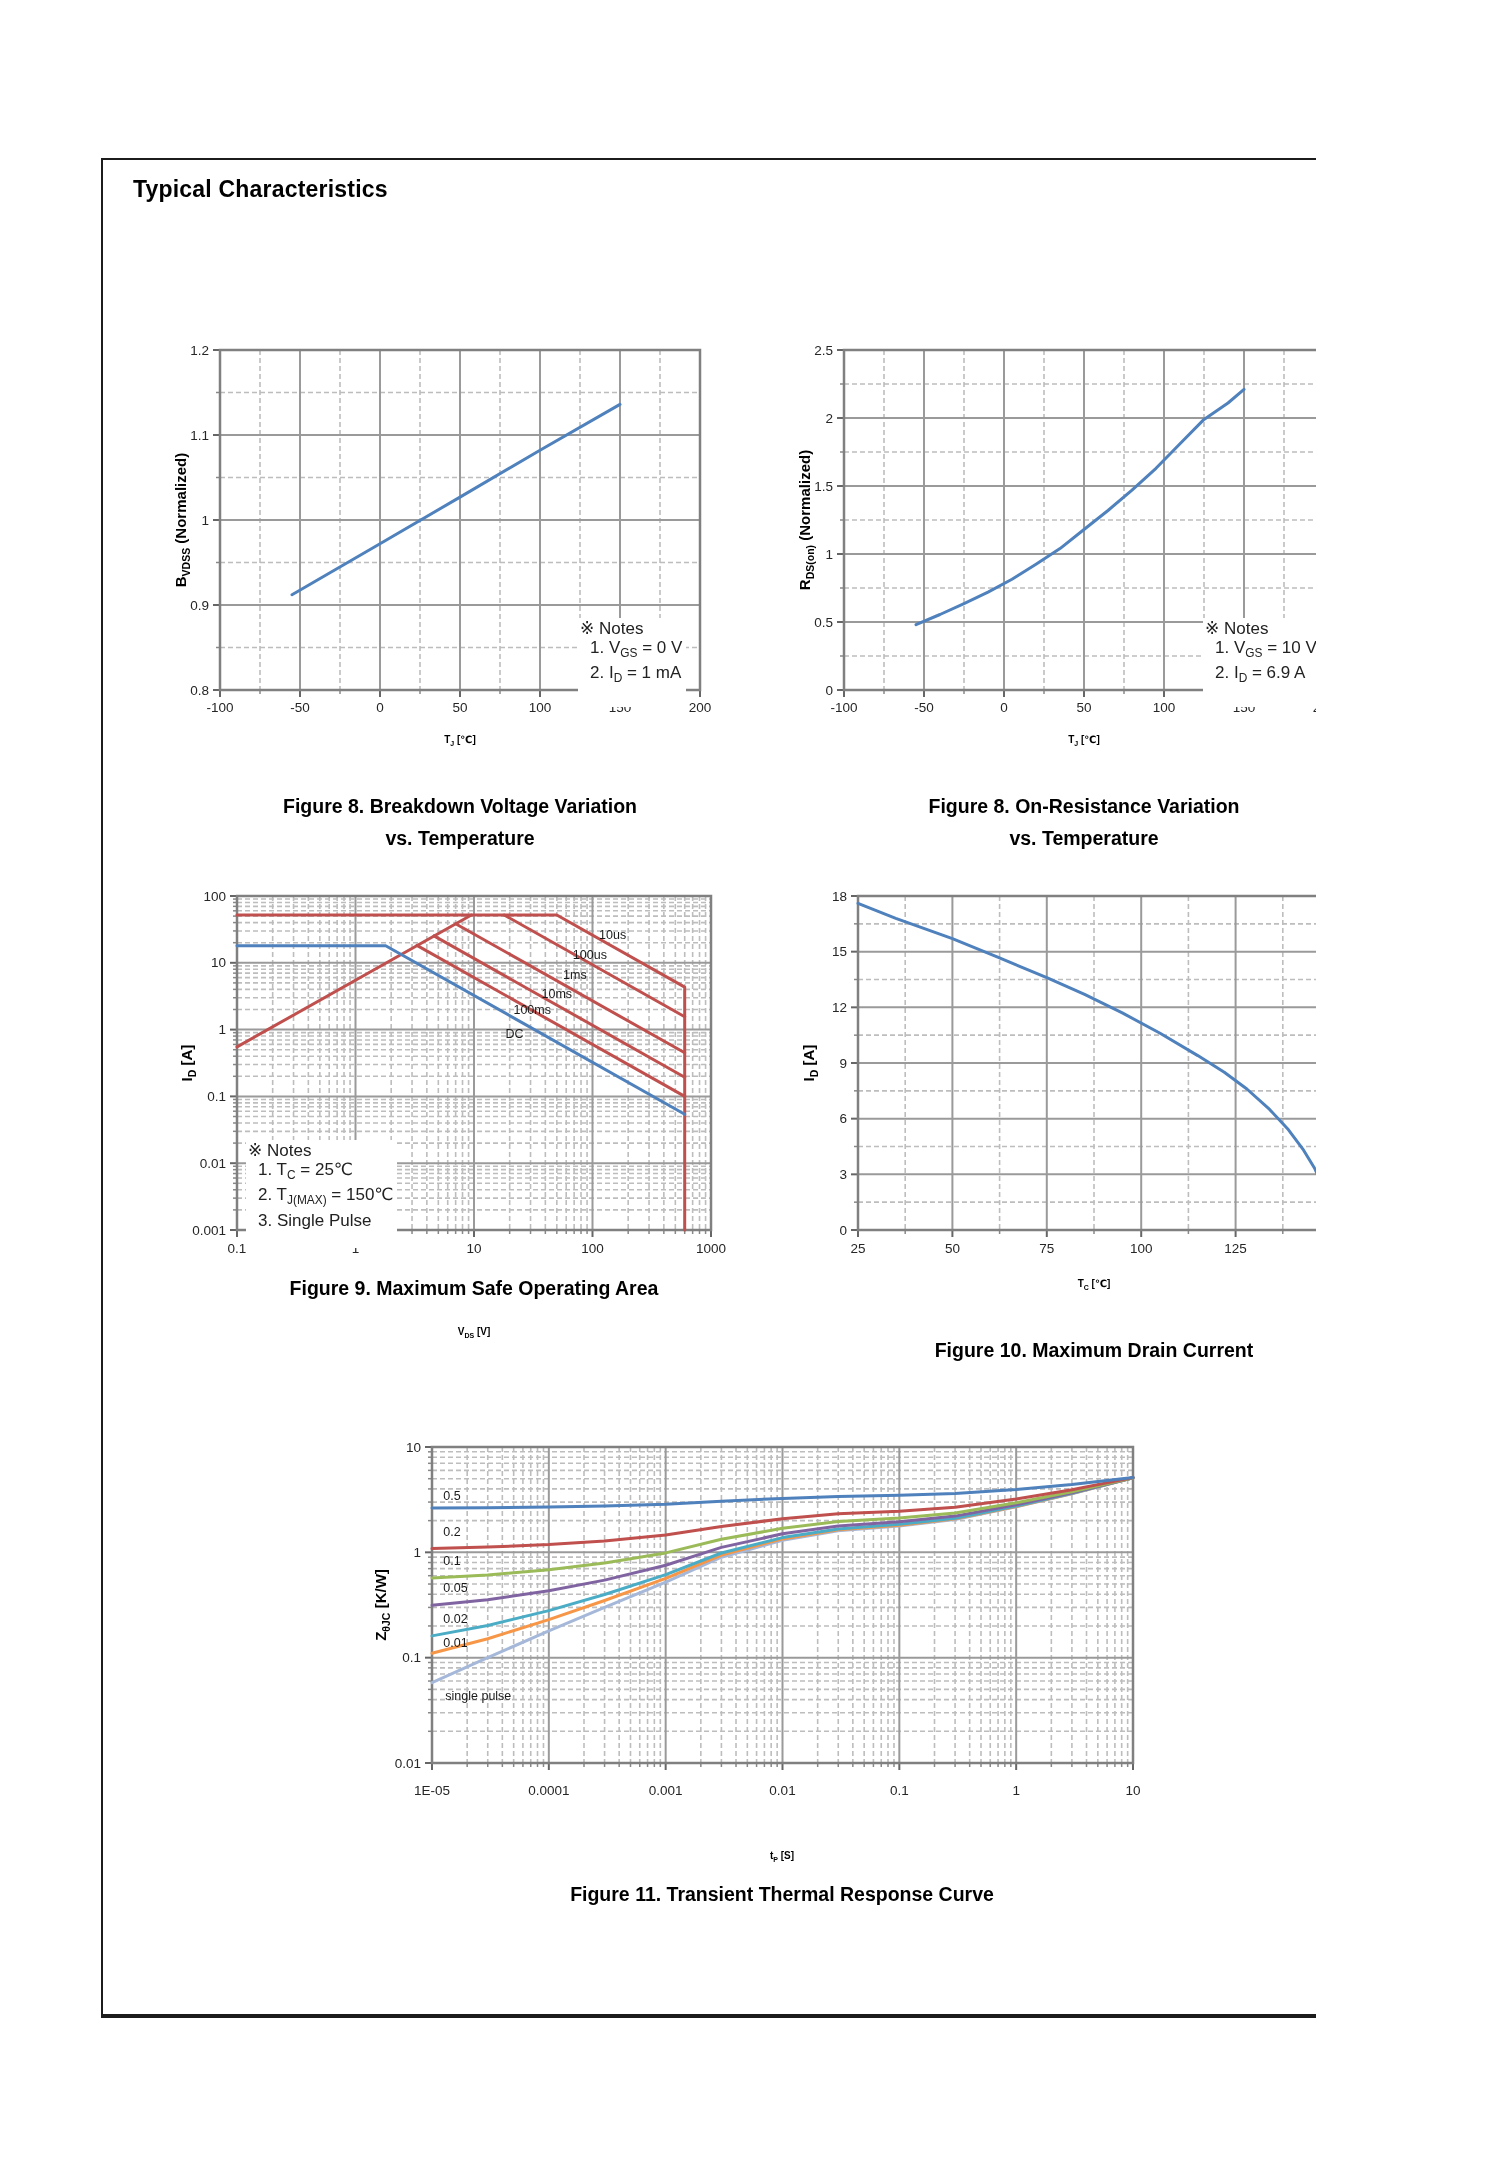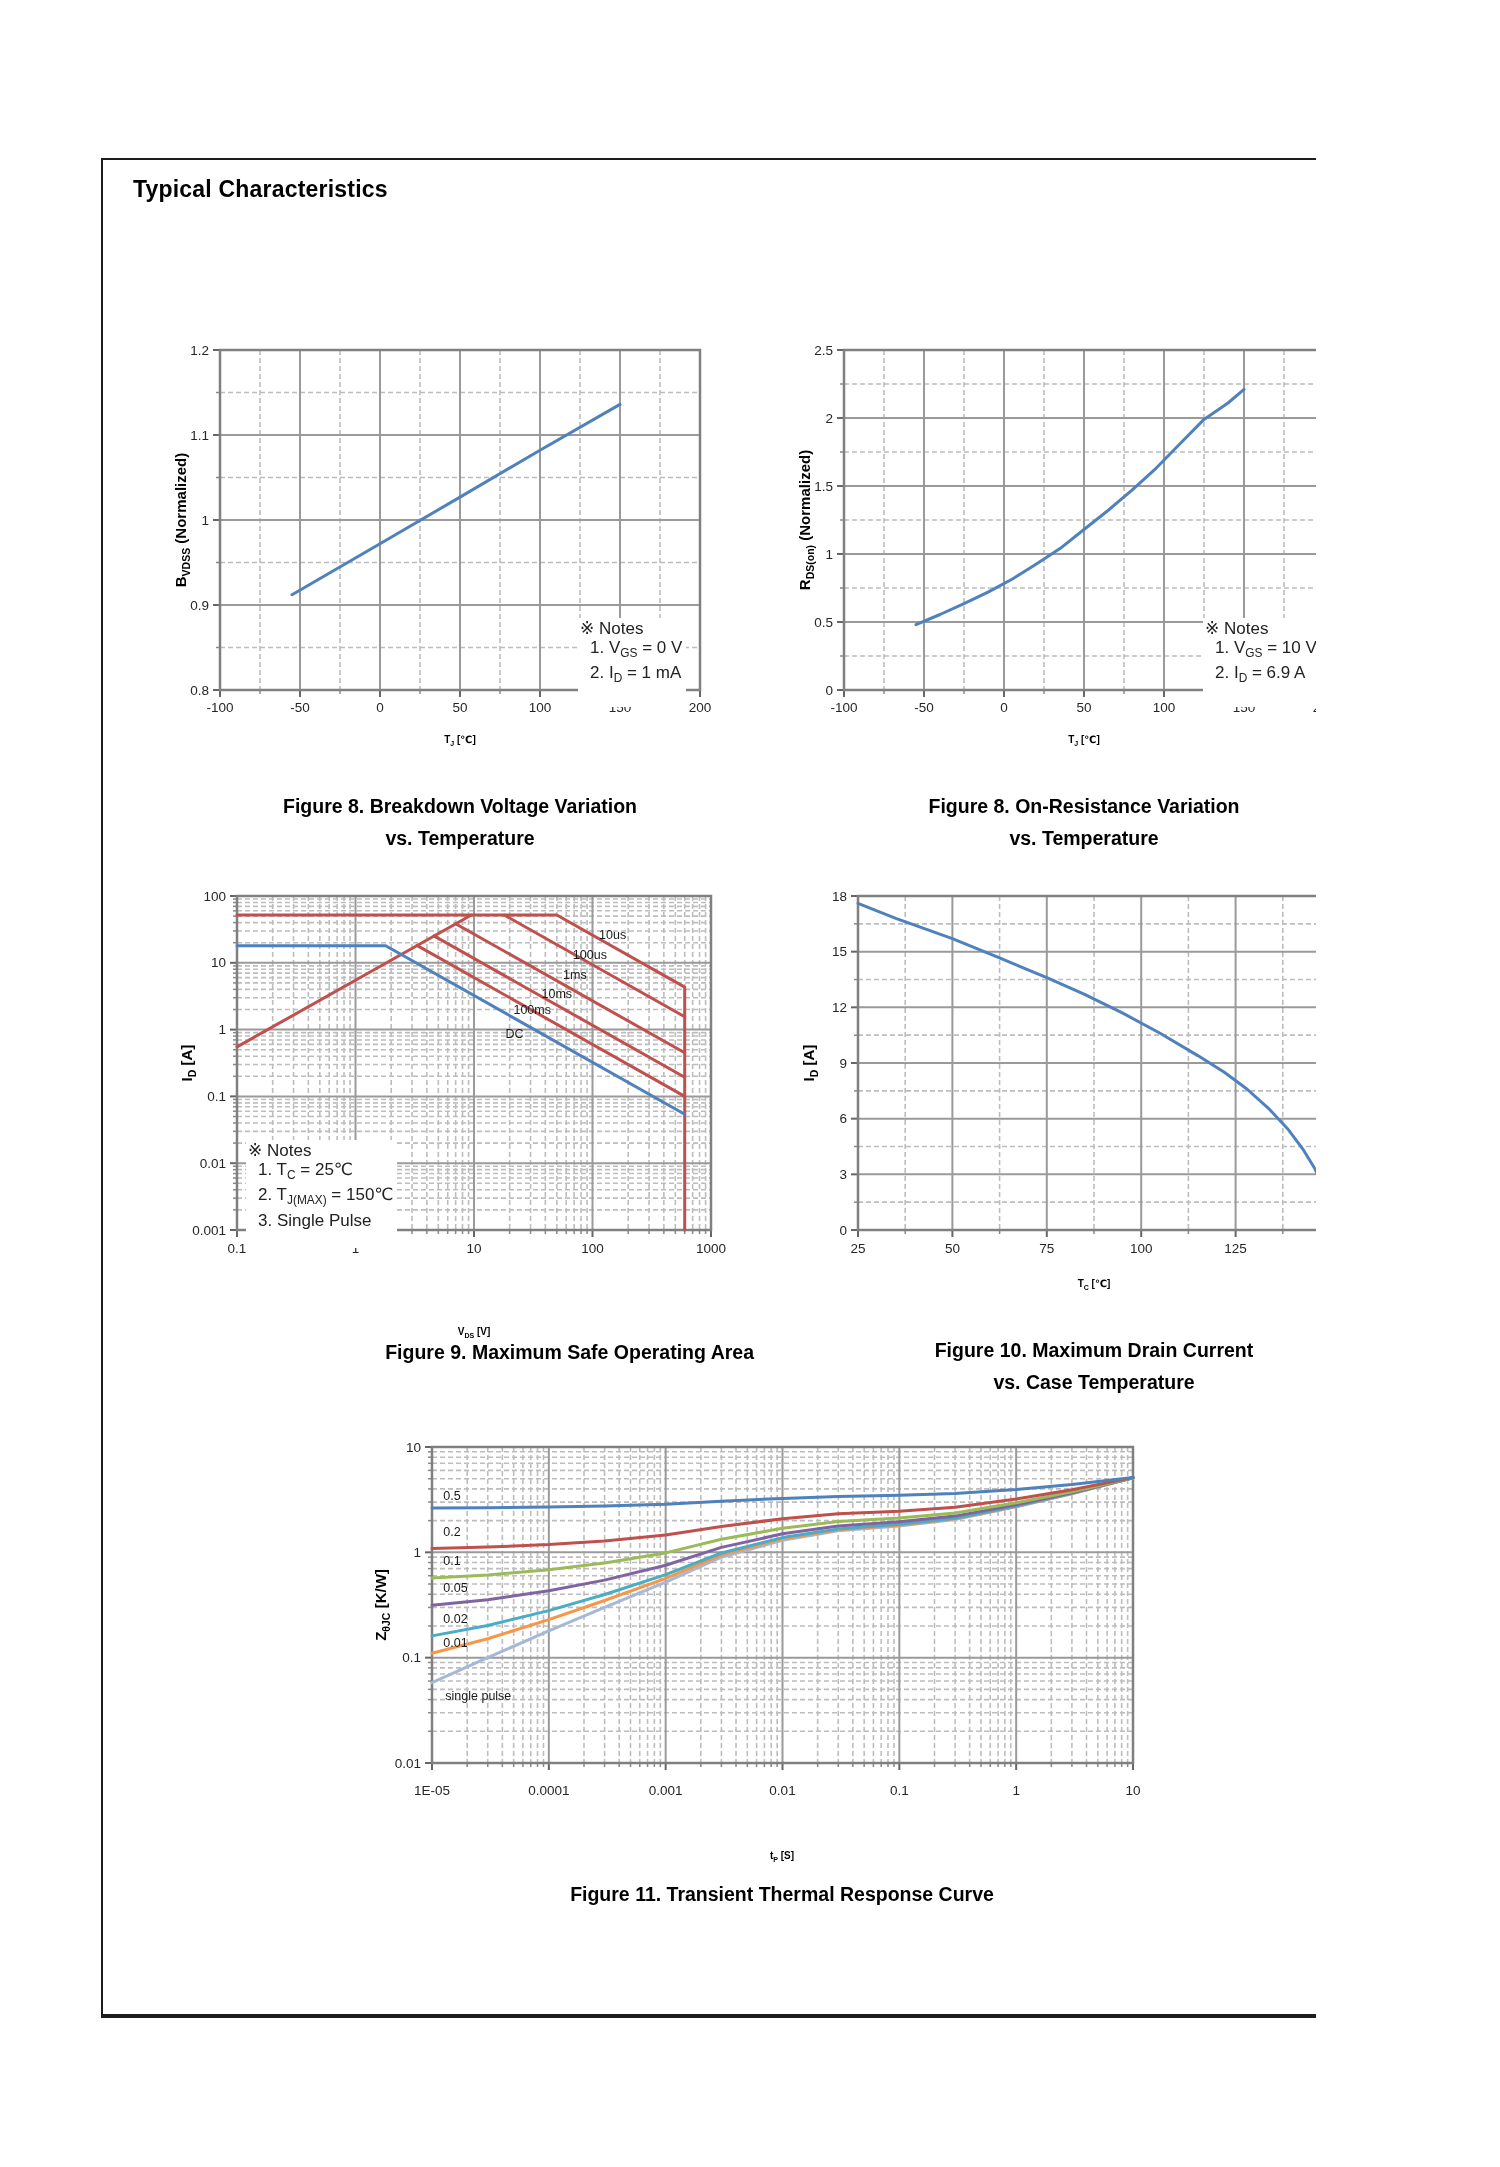--- a/index.html
+++ b/index.html
@@ -399,21 +399,21 @@
         <text x="64" y="83.30000000000001" text-anchor="end" font-size="13.5" fill="#262626">10</text>
         <text x="64" y="16.5" text-anchor="end" font-size="13.5" fill="#262626">100</text>
       </svg>
     <div class="notes" style="left:246px;top:1140px;">
         <div>※ Notes</div>
         <div>1. T<sub>C</sub> = 25℃</div>
         <div>2. T<sub>J(MAX)</sub> = 150℃</div>
         <div>3. Single Pulse</div>
       </div>
     <div class="xtitle" style="left:324px;top:1326px;width:300px;">V<sub>DS</sub> [V]</div>
-    <div class="caption" style="left:194px;top:1336px;width:560px;text-align:right;">
+    <div class="caption" style="left:194px;top:1272px;width:560px;">
       <div>Figure 9. Maximum Safe Operating Area</div>
     </div>
   </section>
 
   <section>
     <div class="ytitle" style="left:800px;top:1230px;width:334px;">I<sub>D</sub> [A]</div>
     <svg class="plot" style="left:783px;top:884px;width:575px;height:396px;">
         <line x1="122.2" y1="12" x2="122.2" y2="346" stroke="#bdbdbd" stroke-width="1.6" stroke-dasharray="5 3"></line>
         <line x1="216.6" y1="12" x2="216.6" y2="346" stroke="#bdbdbd" stroke-width="1.6" stroke-dasharray="5 3"></line>
         <line x1="311" y1="12" x2="311" y2="346" stroke="#bdbdbd" stroke-width="1.6" stroke-dasharray="5 3"></line>
@@ -474,21 +474,20 @@
         <text x="64" y="294.8333333333333" text-anchor="end" font-size="13.5" fill="#262626">3</text>
         <text x="64" y="239.16666666666669" text-anchor="end" font-size="13.5" fill="#262626">6</text>
         <text x="64" y="183.5" text-anchor="end" font-size="13.5" fill="#262626">9</text>
         <text x="64" y="127.83333333333334" text-anchor="end" font-size="13.5" fill="#262626">12</text>
         <text x="64" y="72.16666666666663" text-anchor="end" font-size="13.5" fill="#262626">15</text>
         <text x="64" y="16.5" text-anchor="end" font-size="13.5" fill="#262626">18</text>
       </svg>
     <div class="xtitle" style="left:944px;top:1278px;width:300px;">T<sub>C</sub> [℃]</div>
     <div class="caption" style="left:844px;top:1334px;width:500px;">
       <div>Figure 10. Maximum Drain Current</div>
-      <div>vs. Case Temperature</div>
     </div>
   </section>
 
   <section>
     <div class="ytitle" style="left:372px;top:1763px;width:316px;">Z<sub>θJC</sub> [K/W]</div>
     <svg class="plot" style="left:357px;top:1435px;width:810px;height:404px;">
         <line x1="110.17033782674181" y1="12" x2="110.17033782674181" y2="328" stroke="#bdbdbd" stroke-width="1.6" stroke-dasharray="5 3"></line>
         <line x1="130.74366659308058" y1="12" x2="130.74366659308058" y2="328" stroke="#bdbdbd" stroke-width="1.6" stroke-dasharray="5 3"></line>
         <line x1="145.34067565348363" y1="12" x2="145.34067565348363" y2="328" stroke="#bdbdbd" stroke-width="1.6" stroke-dasharray="5 3"></line>
         <line x1="156.66299550659153" y1="12" x2="156.66299550659153" y2="328" stroke="#bdbdbd" stroke-width="1.6" stroke-dasharray="5 3"></line>

